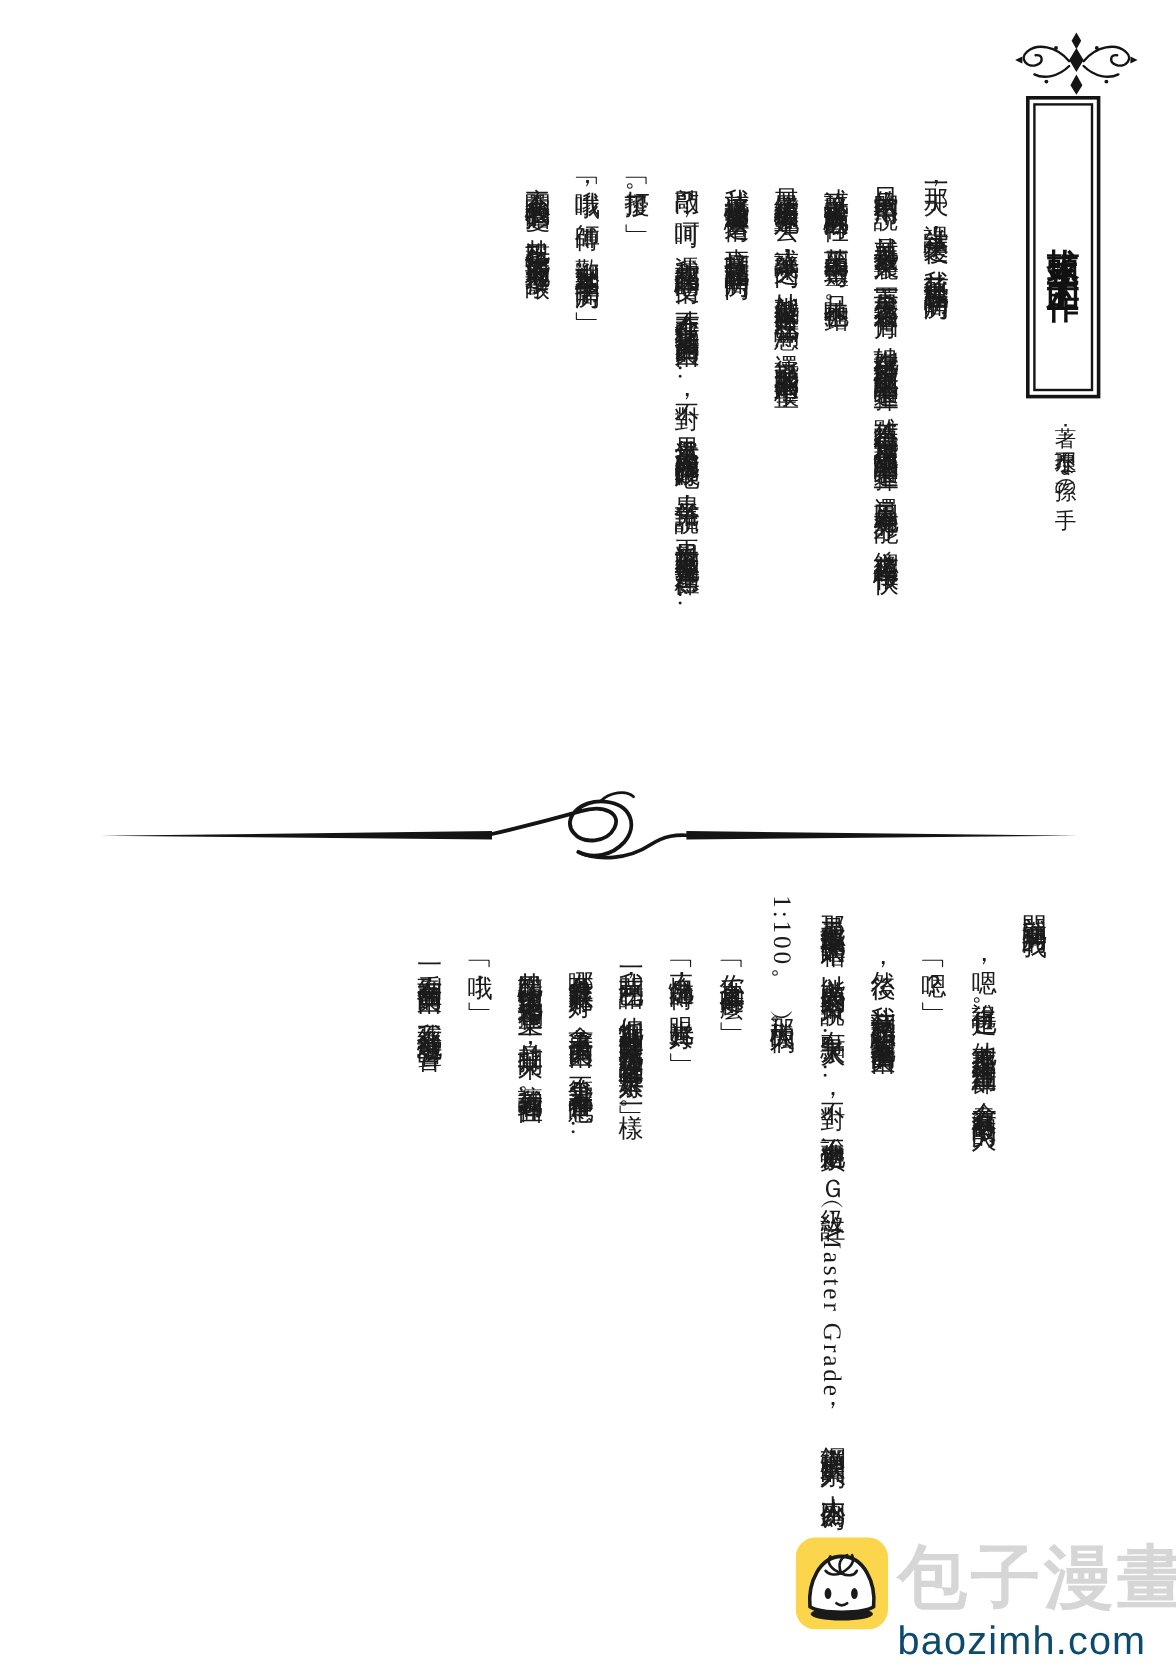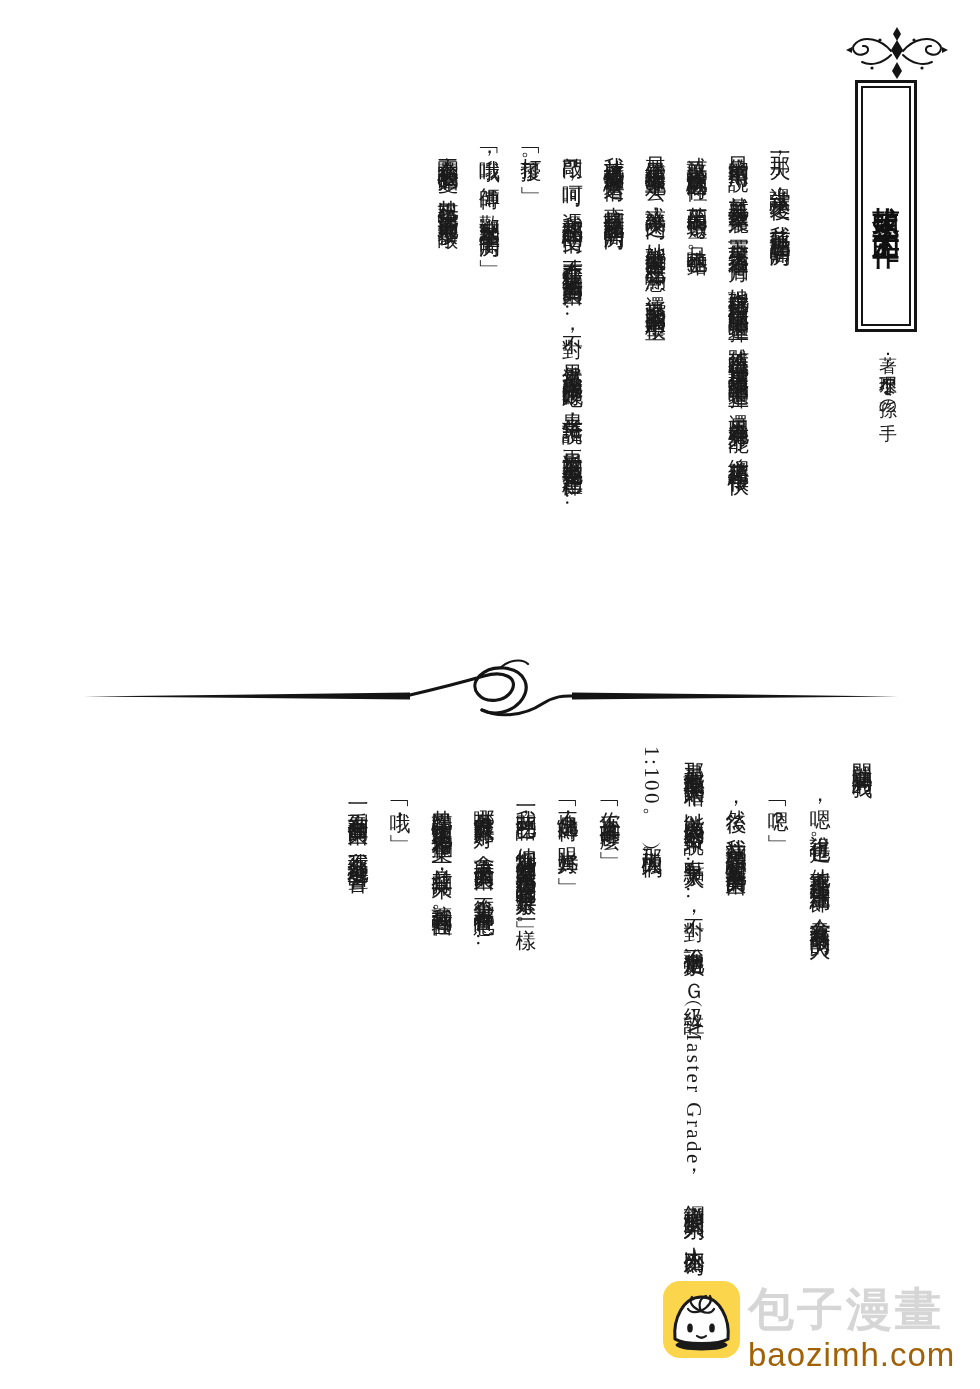--- a/index.html
+++ b/index.html
@@ -43,22 +43,22 @@
   .section p.ni{text-indent:0;}
 
   
   #divider{position:absolute;left:80px;top:658px;width:822px;height:74px;z-index:1;}
 
   
   #watermark-text{
     position:absolute;left:748px;top:1286px;width:226px;z-index:1;
     font-family:"Liberation Sans","DejaVu Sans",sans-serif;line-height:1;
   }
-  #wm-brand{font-size:46px;font-weight:bold;letter-spacing:3px;color:#d6d6d6;white-space:nowrap;}
-  #wm-domain{font-size:33px;color:#a16207;letter-spacing:1px;margin-top:6px;white-space:nowrap;}
+  #wm-brand{font-size:58px;font-weight:bold;letter-spacing:3px;color:#d6d6d6;white-space:nowrap;}
+  #wm-domain{font-size:33px;color:#0c4a6e;letter-spacing:1px;margin-top:6px;white-space:nowrap;}
   #wm-icon{position:absolute;left:663px;top:1281px;width:77px;height:77px;z-index:3;}
 </style>
 </head>
 <body>
 
 <svg id="fleuron" viewBox="0 0 122 54">
   <g stroke="#141414" fill="none" stroke-width="2" stroke-linecap="round">
     <path d="M55,25 C44,12 28,10 20,17 C13,23 20,31 28,28 C34,26 33,19 27,20"></path>
     <path d="M67,25 C78,12 94,10 102,17 C109,23 102,31 94,28 C88,26 89,19 95,20"></path>
     <path d="M55,29 C46,38 34,40 26,36"></path>

